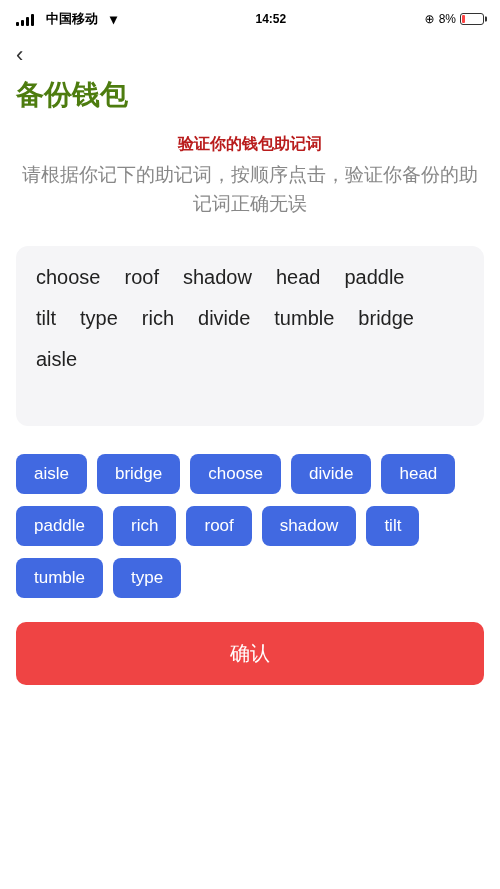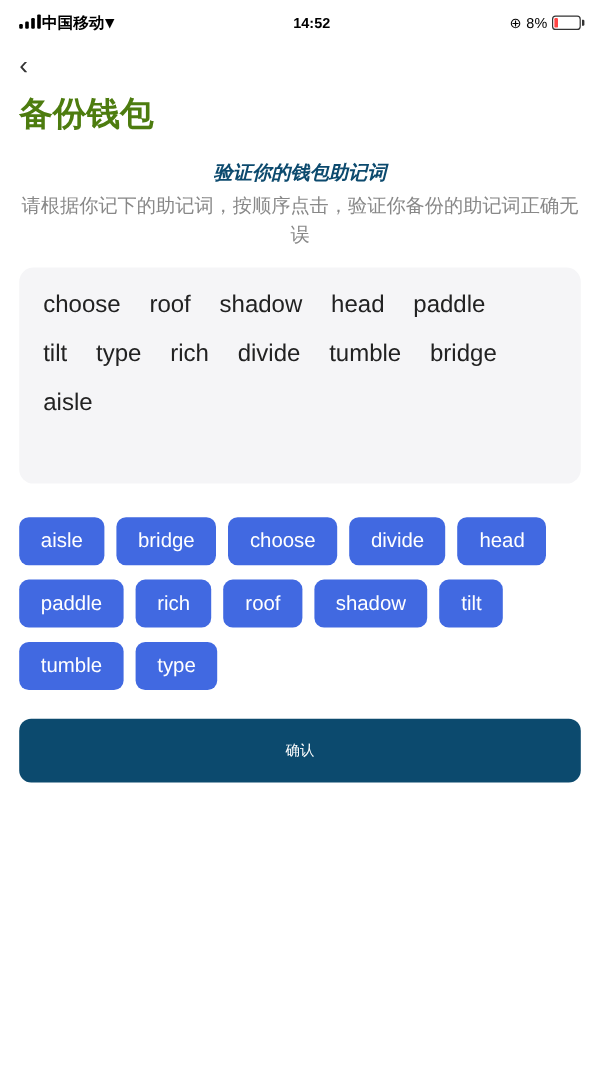--- a/index.html
+++ b/index.html
@@ -17,22 +17,22 @@
       display: flex;
       justify-content: space-between;
       align-items: center;
       padding: 10px 16px 6px;
       font-size: 13px;
       font-weight: 500;
       color: #000;
     }
     .status-left {
       display: flex;
-      align-items: flex-start;
-      gap: 1px;
+      align-items: center;
+      gap: 12px;
       font-size: 13px;
       font-weight: 600;
     }
     .status-center {
       font-size: 12px;
       font-weight: 600;
     }
     .status-right {
       display: flex;
       align-items: center;
@@ -104,31 +104,30 @@
       font-weight: 700;
       color: #4d7c0f;
       padding: 4px 16px 20px;
     }
 
     
     .section-heading {
       text-align: center;
       font-size: 16px;
       font-weight: 600;
-      color: #0c4a6e;
+      color: #b91c1c;
       margin-bottom: 6px;
-      font-style: italic;
     }
     .section-desc {
       text-align: center;
-      font-size: 16px;
+      font-size: 19px;
       color: #888;
       line-height: 1.5;
       padding: 0 13px;
-      margin-bottom: 14px;
+      margin-bottom: 28px;
     }
 
     
     .word-display-box {
       background: #f5f5f7;
       border-radius: 12px;
       margin: 0 16px;
       padding: 20px 20px 16px;
       min-height: 180px;
     }
@@ -167,25 +166,25 @@
       cursor: pointer;
       border: none;
       outline: none;
     }
 
     
     .confirm-btn {
       display: block;
       margin: 0 16px;
       width: calc(100% - 32px);
-      background: #0c4a6e;
+      background: #ef4444;
       color: #fff;
       border: none;
       border-radius: 10px;
-      font-size: 12px;
+      font-size: 20px;
       font-weight: 500;
       padding: 18px;
       cursor: pointer;
       text-align: center;
     }
   </style>
 </head>
 <body>
 
 

